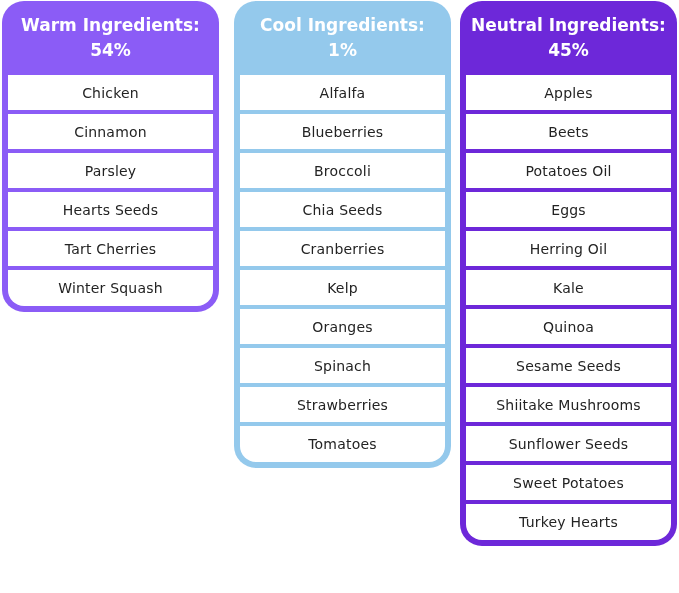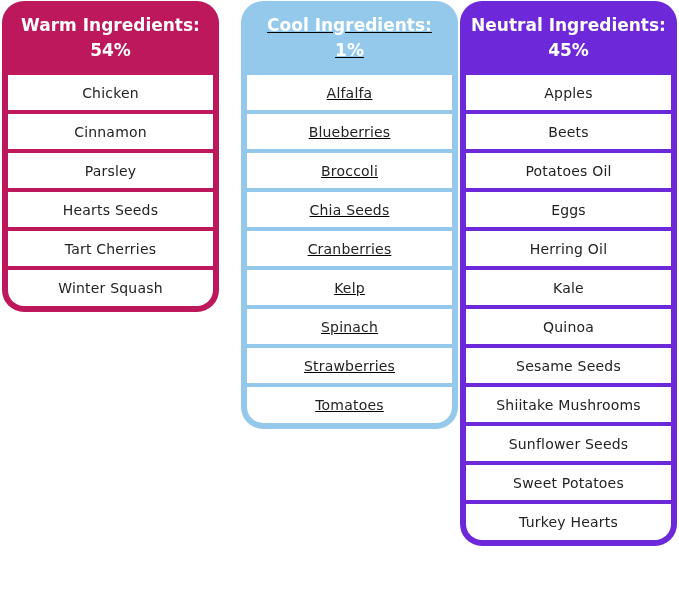--- a/index.html
+++ b/index.html
@@ -8,22 +8,22 @@
     .card { position: absolute; top: 1px; width: 217px; border-radius: 22px;
             box-sizing: border-box; padding: 0 6px 6px 6px; overflow: hidden; }
     .card .header { height: 74px; display: flex; flex-direction: column;
             align-items: center; justify-content: center; color: #ffffff;
             font-weight: bold; font-size: 17px; line-height: 25px; text-align: center; }
     .card .rows { background: transparent; }
     .card .row { height: 35px; background: #ffffff; display: flex; align-items: center;
             justify-content: center; font-size: 14px; color: #232323;
             margin-bottom: 4px; letter-spacing: 0.2px; white-space: nowrap; }
     .card .row:last-child { margin-bottom: 0; border-radius: 0 0 16px 16px; height: 36px; }
-    .warm { left: 2px; background: #be185d; }
-    .cool { left: 241px; background: #94c9ec; text-decoration: underline; }
+    .warm { left: 2px; background: #8b5cf6; }
+    .cool { left: 234px; background: #94c9ec; }
     .neutral { left: 460px; background: #6d28d9; }
   </style>
 </head>
 <body>
 
 <div class="card warm">
   <div class="header">
     <span>Warm Ingredients:</span>
     <span>54%</span>
   </div>
@@ -42,20 +42,21 @@
     <span>Cool Ingredients:</span>
     <span>1%</span>
   </div>
   <div class="rows">
     <div class="row">Alfalfa</div>
     <div class="row">Blueberries</div>
     <div class="row">Broccoli</div>
     <div class="row">Chia Seeds</div>
     <div class="row">Cranberries</div>
     <div class="row">Kelp</div>
+    <div class="row">Oranges</div>
     <div class="row">Spinach</div>
     <div class="row">Strawberries</div>
     <div class="row">Tomatoes</div>
   </div>
 </div>
 
 <div class="card neutral">
   <div class="header">
     <span>Neutral Ingredients:</span>
     <span>45%</span>

